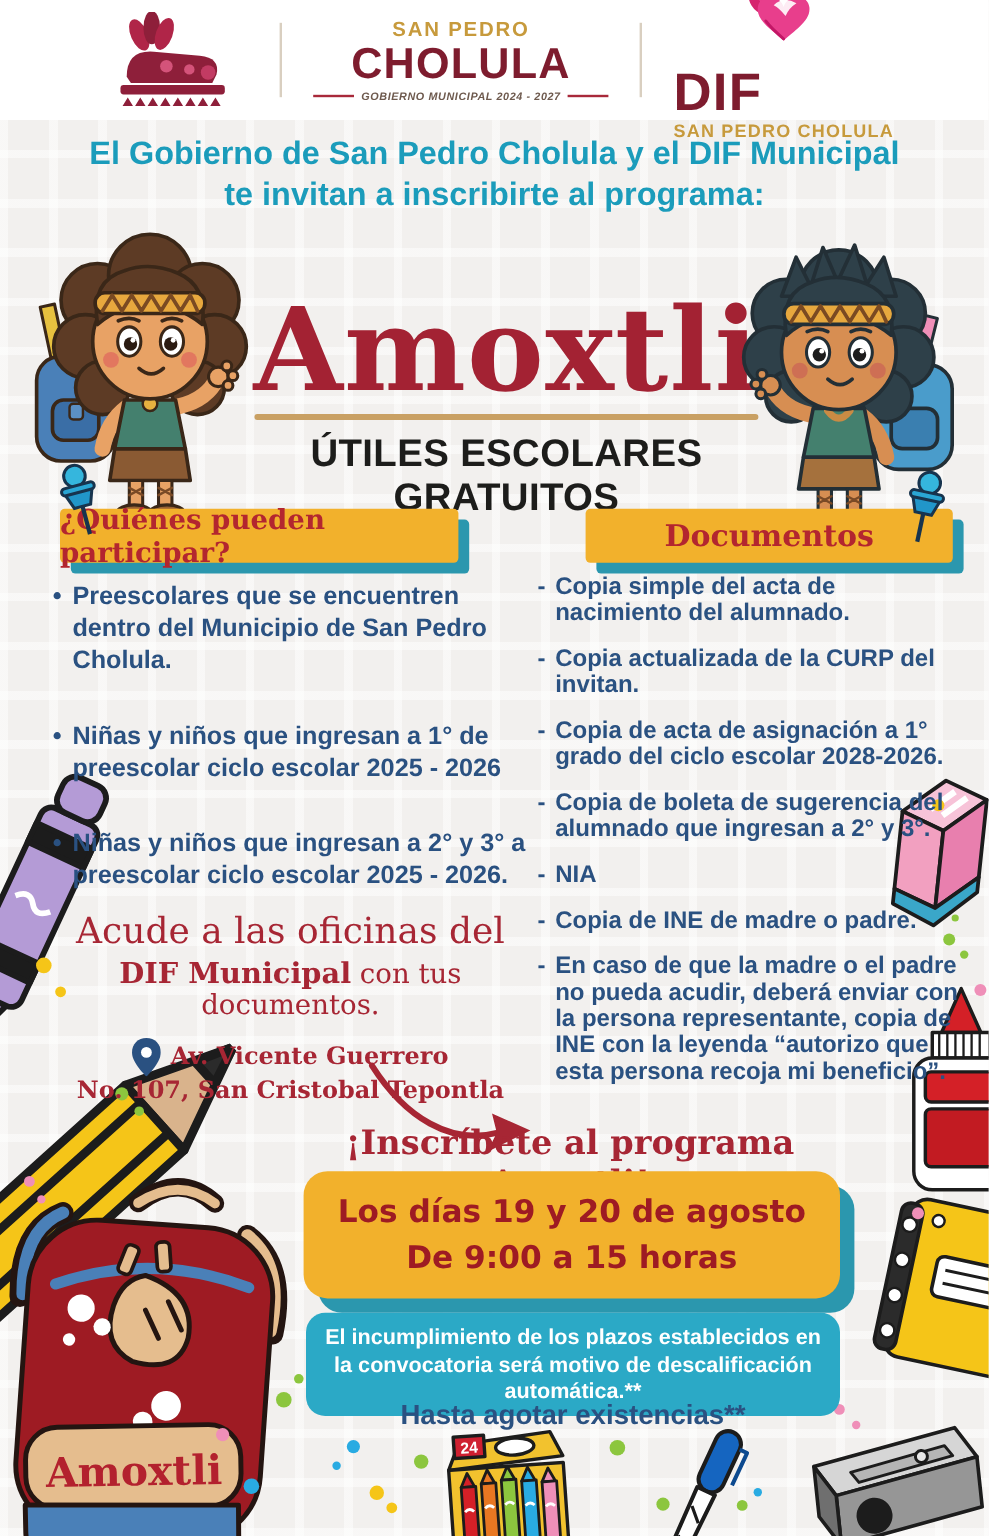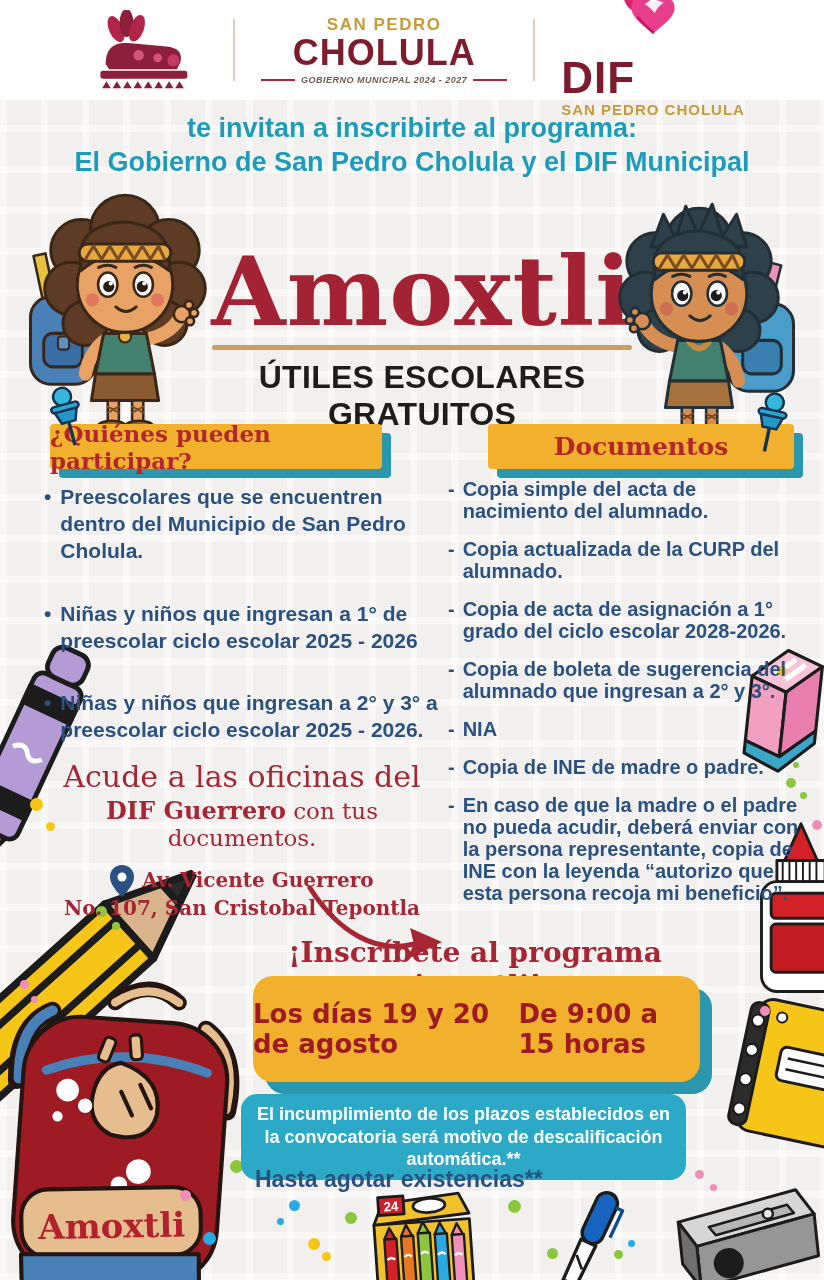--- a/index.html
+++ b/index.html
@@ -57,27 +57,27 @@
   .office-l1{font-size:30px;font-weight:normal;line-height:1.02;}
   .office-l2{font-size:23px;margin-top:3px;}
   .office-l2 b{font-size:24px;}
   .addr{margin-top:14px;font-weight:bold;font-size:20px;line-height:1.12;}
   .addr-row{display:flex;align-items:center;justify-content:center;gap:8px;}
   
   .arrow{position:absolute;left:300px;top:882px;width:152px;height:88px;z-index:2;}
   .cta-h{position:absolute;left:238px;top:936px;width:474px;text-align:center;
     font-family:"DejaVu Serif",serif;font-weight:bold;font-size:28px;color:#a72634;z-index:3;}
   .datebox{position:absolute;left:253px;top:976px;width:447px;height:106px;background:#f2b12c;
-    border-radius:20px;box-shadow:12px 12px 0 #2b97ae;display:flex;flex-direction:row;
+    border-radius:20px;box-shadow:12px 12px 0 #2b97ae;display:flex;flex-direction:column;
     align-items:center;justify-content:center;gap:9px;color:#9e1b23;font-weight:bold;
     font-size:26px;font-family:"DejaVu Sans",sans-serif;z-index:3;}
-  .notice{position:absolute;left:241px;top:1094px;width:445px;background:#2ba9c6;border-radius:16px;
+  .notice{position:absolute;left:255px;top:1094px;width:445px;background:#2ba9c6;border-radius:16px;
     color:#fff;font-weight:bold;font-size:18px;line-height:1.25;text-align:center;
     padding:9px 14px;box-sizing:border-box;z-index:3;}
-  .stock{position:absolute;left:255px;top:1166px;width:445px;color:#2a5181;
+  .stock{position:absolute;left:255px;top:1166px;width:445px;text-align:center;color:#2a5181;
     font-weight:bold;font-size:23px;z-index:3;}
   
   .deco{position:absolute;z-index:1;}
   .crayon-purple{left:-22px;top:628px;width:96px;transform:rotate(205deg);}
   .pencil-yellow{left:-30px;top:800px;width:122px;transform:rotate(48deg);}
   .crayon-green{left:18px;top:1088px;width:90px;transform:rotate(15deg);}
   .backpack-big{left:-16px;top:968px;width:268px;transform:rotate(4deg);}
   .crayonbox{left:362px;top:1190px;width:122px;transform:rotate(-4deg);}
   .pen-blue{left:538px;top:1178px;width:54px;transform:rotate(25deg);}
   .sharpener{left:648px;top:1186px;width:180px;transform:rotate(-6deg);}
@@ -126,22 +126,22 @@
         <path d="M40 56 Q28 46 22 38" stroke="#c21766" stroke-width="3" fill="none" stroke-linecap="round"></path>
       </svg>
       <div>
         <div class="dif-txt">DIF</div>
         <div class="dif-sub">SAN PEDRO CHOLULA</div>
       </div>
     </div>
   </header>
 
   <div class="intro">
+    <div>El Gobierno de San Pedro Cholula y el DIF Municipal</div>
     <div>te invitan a inscribirte al programa:</div>
-    <div>El Gobierno de San Pedro Cholula y el DIF Municipal</div>
   </div>
 
   <svg class="kid kid-left" viewBox="0 0 210 250">
     <g stroke="#3a2718" stroke-width="3" stroke-linejoin="round" stroke-linecap="round">
       <g stroke-width="2.5">
         <rect x="20" y="70" width="12" height="50" fill="#e7c13f" transform="rotate(-12 26 95)"></rect>
         <rect x="40" y="76" width="9" height="44" fill="#e8823a" transform="rotate(-4 44 98)"></rect>
       </g>
       <rect x="12" y="112" width="64" height="86" rx="20" fill="#4a80b8"></rect>
       <rect x="25" y="148" width="38" height="33" rx="9" fill="#3a6ea6"></rect>
@@ -283,21 +283,21 @@
     </div>
   </div>
 
   <div class="dlist">
     <div class="item">
       <span class="marker">-</span>
       <span>Copia simple del acta de nacimiento del alumnado.</span>
     </div>
     <div class="item">
       <span class="marker">-</span>
-      <span>Copia actualizada de la CURP del alumnado.</span>
+      <span>Copia actualizada de la CURP del invitan.</span>
     </div>
     <div class="item">
       <span class="marker">-</span>
       <span>Copia de acta de asignación a 1° grado del ciclo escolar 2028-2026.</span>
     </div>
     <div class="item">
       <span class="marker">-</span>
       <span>Copia de boleta de sugerencia del alumnado que ingresan a 2° y 3°.</span>
     </div>
     <div class="item">
@@ -309,21 +309,21 @@
       <span>Copia de INE de madre o padre.</span>
     </div>
     <div class="item">
       <span class="marker">-</span>
       <span><span>En caso de que la madre o el padre no pueda acudir, deberá enviar con la persona representante, copia de INE con la leyenda “</span><b>autorizo que esta persona recoja mi beneficio</b><span>”.</span></span>
     </div>
   </div>
 
   <div class="office">
     <div class="office-l1">Acude a las oficinas del</div>
-    <div class="office-l2"><b>DIF Guerrero</b><span> con tus documentos.</span></div>
+    <div class="office-l2"><b>DIF Municipal</b><span> con tus documentos.</span></div>
     <div class="addr">
       <div class="addr-row">
         <svg width="24" height="32" viewBox="0 0 24 32">
           <path d="M12 0 C5 0 0 5 0 12 C0 21 12 32 12 32 C12 32 24 21 24 12 C24 5 19 0 12 0 Z" fill="#2a5181"></path>
           <circle cx="12" cy="12" r="4.5" fill="#fff"></circle>
         </svg>
         <span>Av. Vicente Guerrero</span>
       </div>
       <div>No. 107, San Cristobal Tepontla</div>
     </div>

